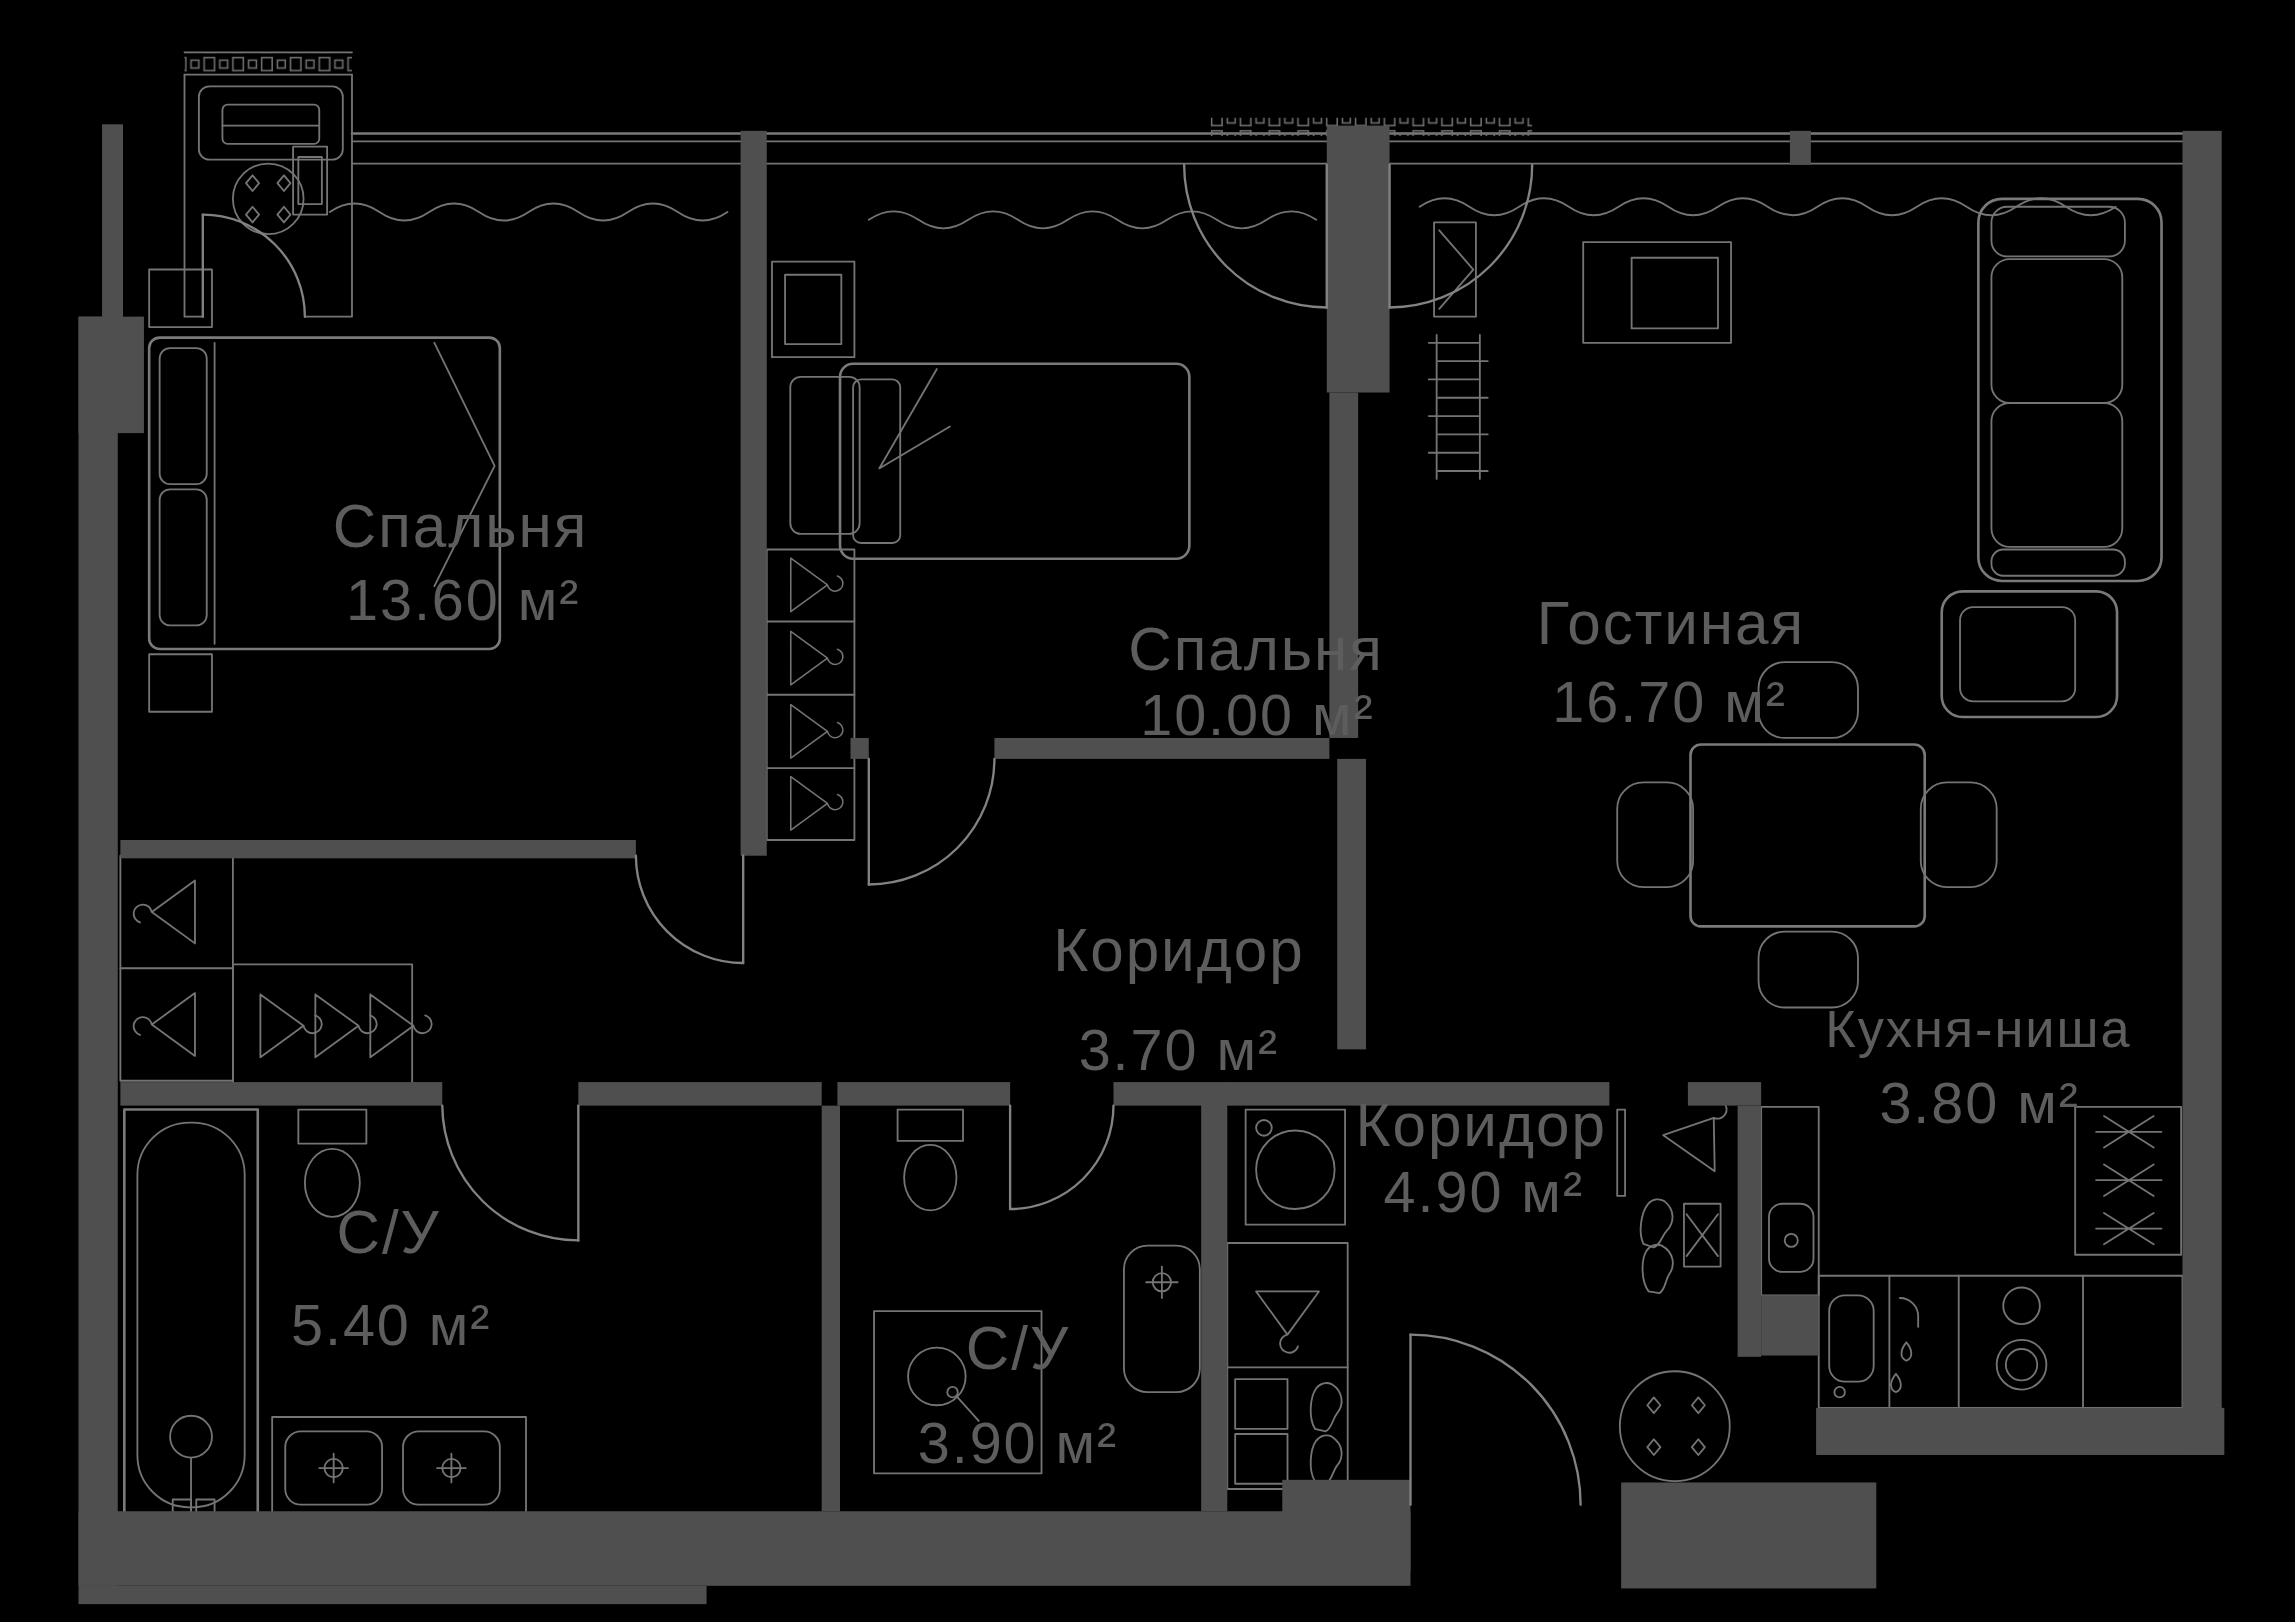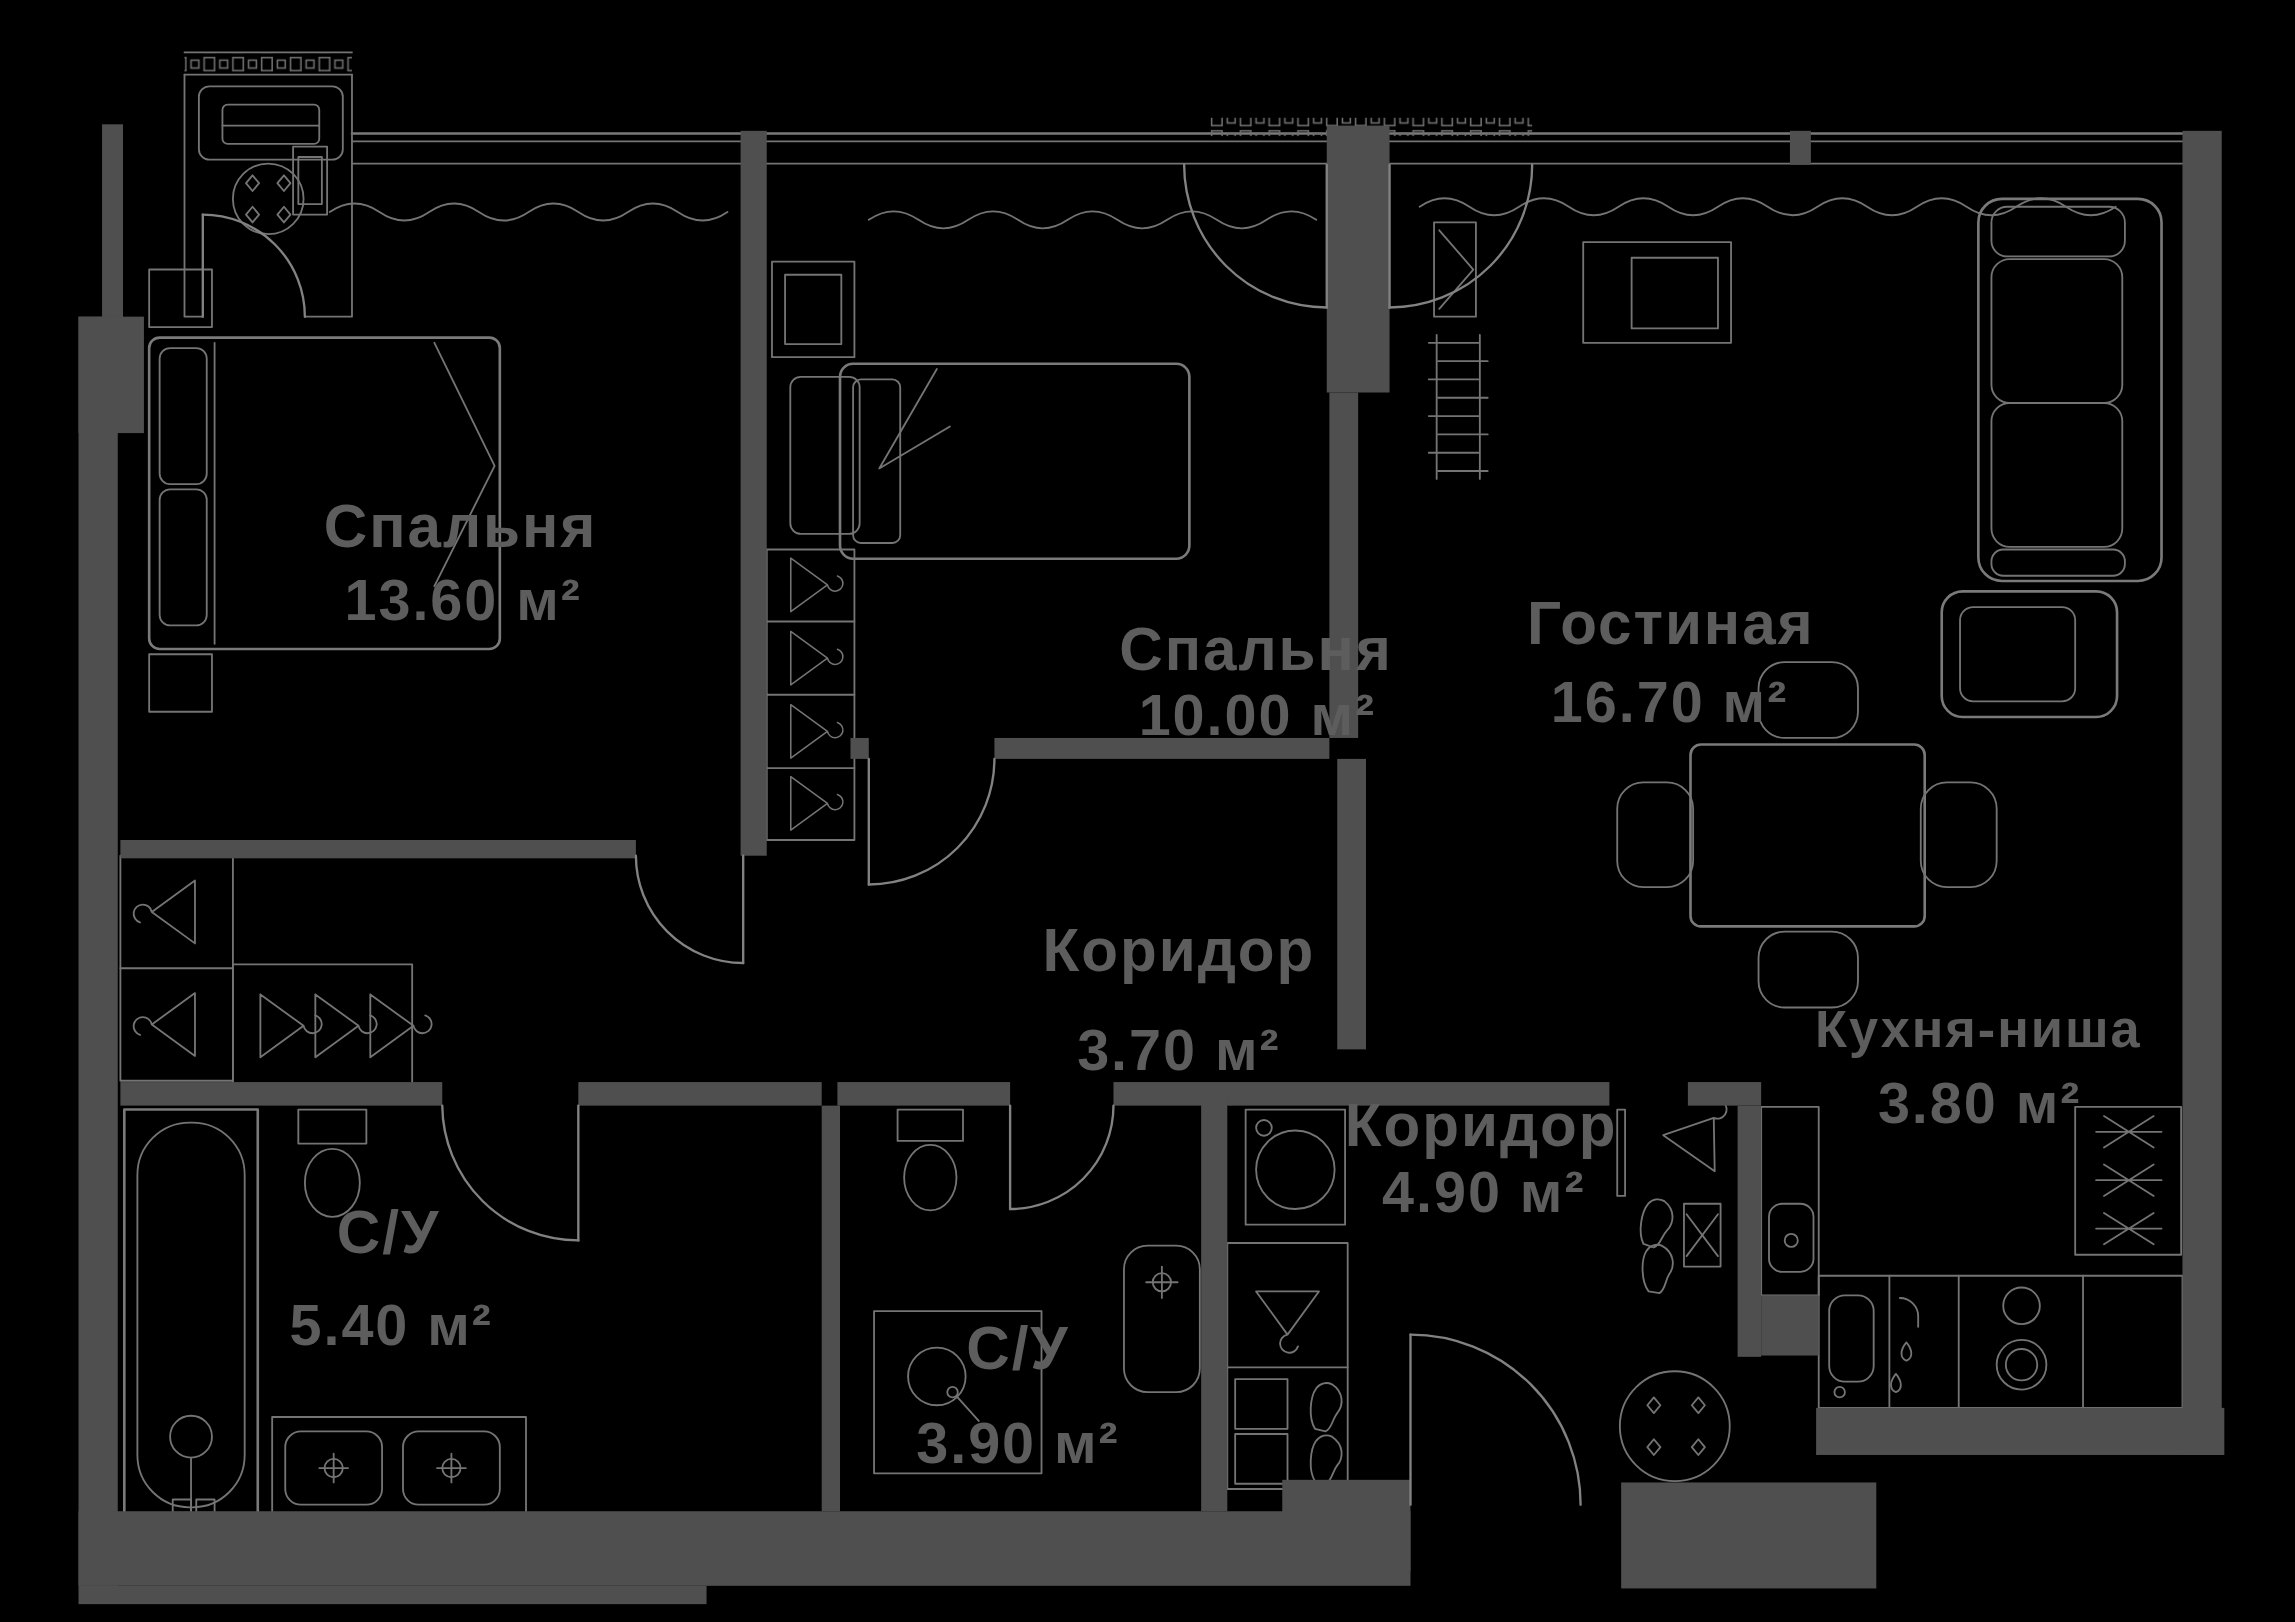--- a/index.html
+++ b/index.html
@@ -1,16 +1,16 @@
 <!DOCTYPE html>
 <html style="font-size:10.5px"><head>
 <meta charset="utf-8">
 <style>
   html,body{margin:0;padding:0;background:#000;width:100%;height:100%;}
-  .plan-wrap{width:100vw;min-height:100vh;background:#000;display:flex;align-items:flex-start;justify-content:center;font-weight:bold;}
+  .plan-wrap{width:100vw;min-height:100vh;background:#000;display:flex;align-items:flex-start;justify-content:center;}
   svg{display:block;width:100vw;height:auto;background:#000;}
   .w{fill:#4f4f4f;stroke:none;}
   .f{fill:none;stroke:#7a7a7a;stroke-width:2;stroke-linecap:round;stroke-linejoin:round;}
   .f2{fill:none;stroke:#747474;stroke-width:1.4;stroke-linecap:round;stroke-linejoin:round;}
   .dline{fill:none;stroke:#828282;stroke-width:1.8;stroke-linecap:round;}
   .lbl{font-family:"Liberation Sans",sans-serif;fill:#5d5d5d;letter-spacing:1.5px;}
   .lbl-name{font-size:46px;}
   .lbl-name-sm{font-size:40px;}
   .lbl-area{font-size:44px;}
 </style>

